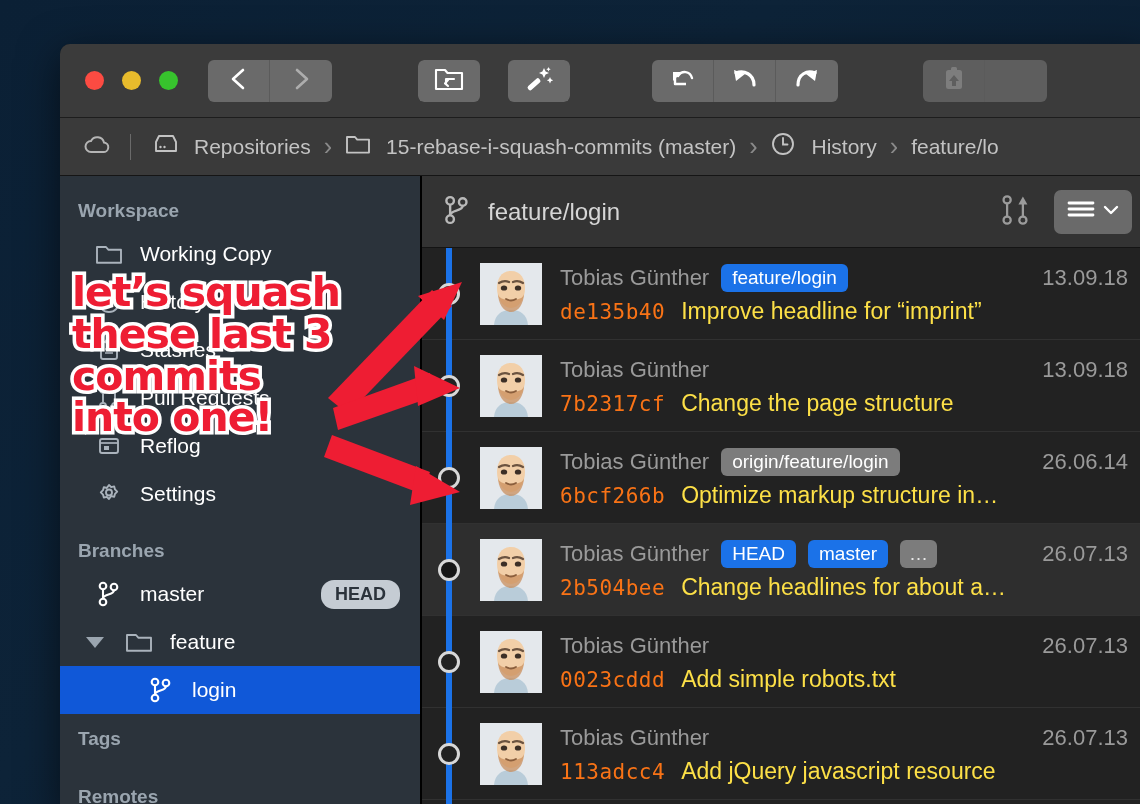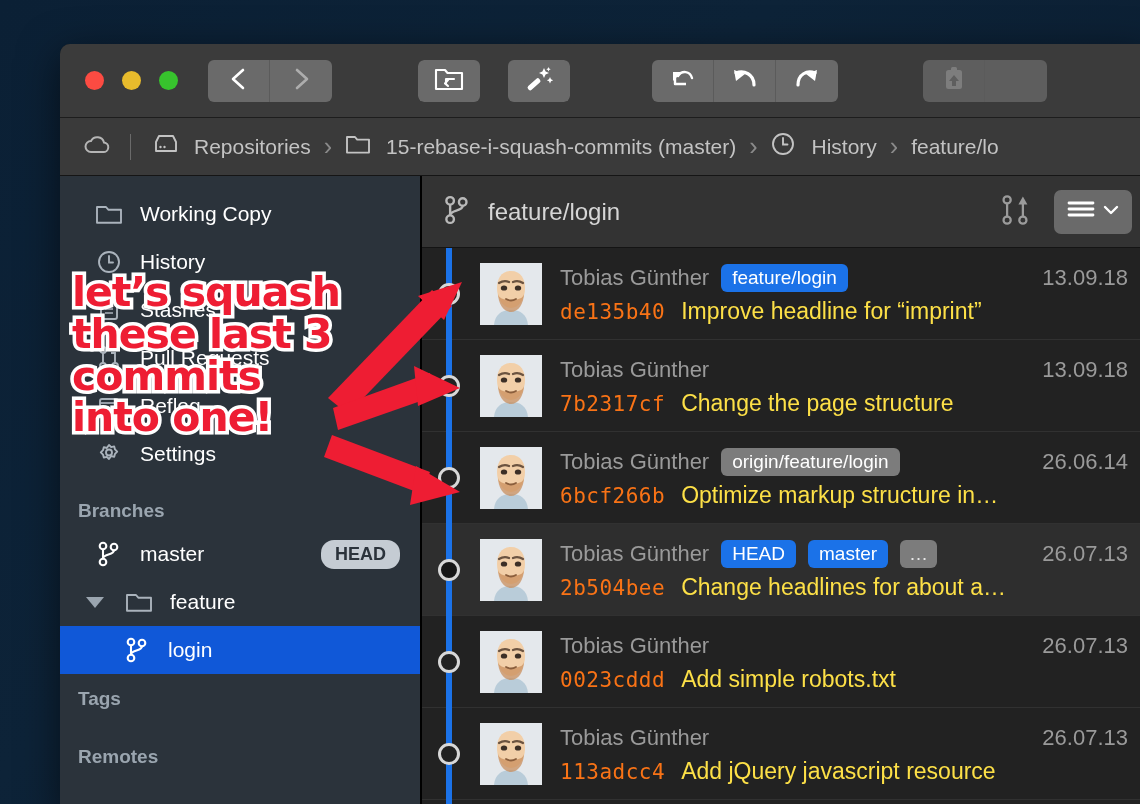--- a/index.html
+++ b/index.html
@@ -121,21 +121,21 @@
   .side-item {
     display: flex; align-items: center;
     height: 48px;
     padding-left: 34px;
     gap: 16px;
     color: #ffffff;
     font-size: 21px;
   }
   .side-item.sel { background: #1058d8; }
   .side-item .ico { width: 30px; display:flex; align-items:center; justify-content:center; flex:none; }
-  .side-item.indent { padding-left: 62px; }
+  .side-item.indent { padding-left: 86px; }
   .disclosure {
     width: 0; height: 0;
     border-left: 9px solid transparent;
     border-right: 9px solid transparent;
     border-top: 11px solid #9aa5af;
     margin-left: -22px; margin-right: 4px;
     flex: none;
   }
   .head-badge {
     margin-left: auto; margin-right: 20px;
@@ -425,20 +425,21 @@
 
     <span class="crumb">
       <span>feature/lo</span>
     </span>
   </div>
 
   <div id="content">
 
     <div id="sidebar">
 
+      <div class="side-head">Workspace</div>
 
       <div class="side-item">
         <span class="ico">
           <svg width="28" height="22" viewBox="0 0 28 22">
               <path d="M2,4 h9 l2.3,2.7 H26 v13 H2 Z" fill="none" stroke="#aab3bc" stroke-width="1.9" stroke-linejoin="round"></path>
             </svg>
         </span>
         <span>Working Copy</span>
       </div>
 

